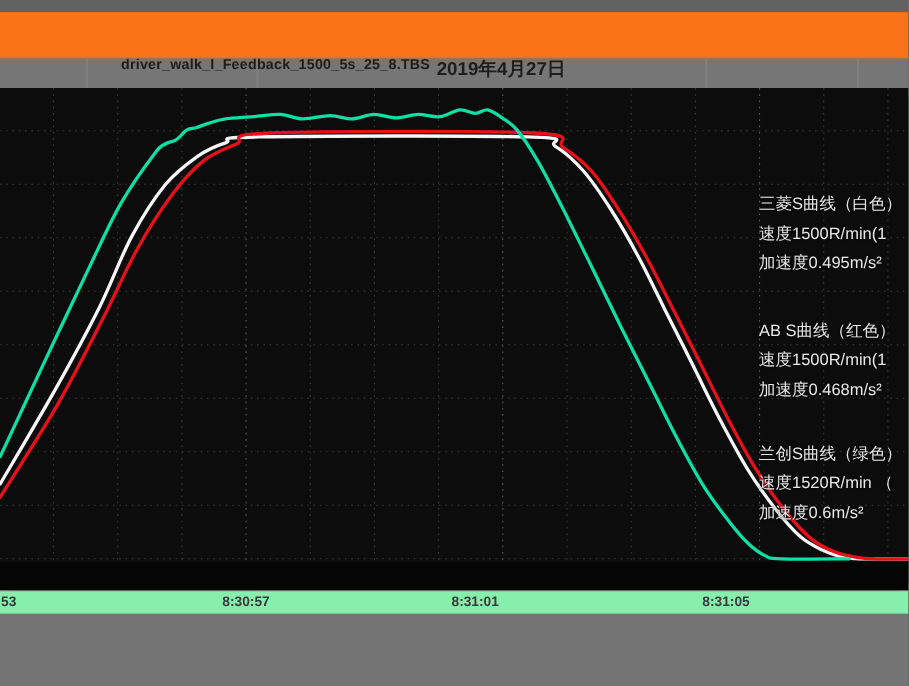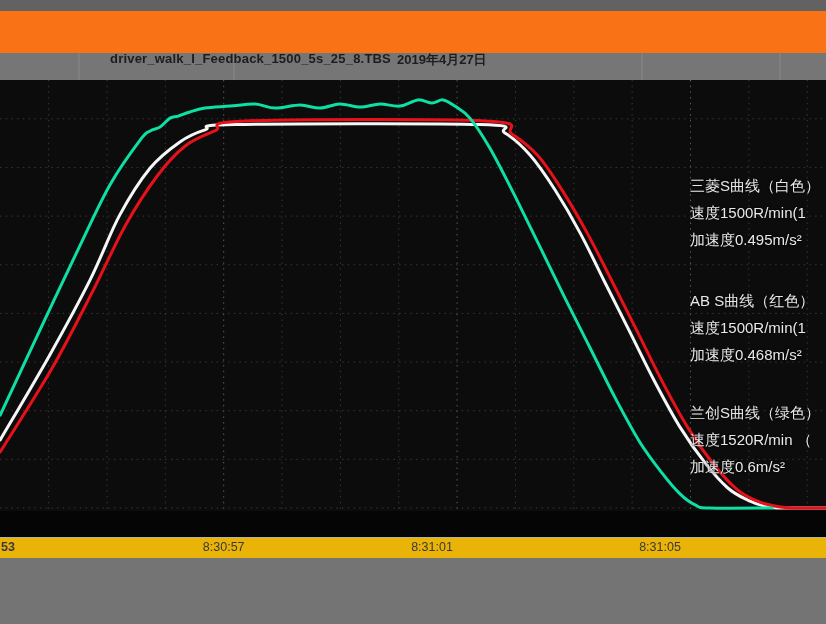--- a/index.html
+++ b/index.html
@@ -6,33 +6,33 @@
   .page{position:relative;width:826px;height:624px;overflow:hidden;
         background:#737373;font-family:"Liberation Sans","DejaVu Sans",sans-serif;
         -webkit-font-smoothing:antialiased;}
   
   .header{position:absolute;left:0;top:0;width:826px;height:80px;background:#f97316;}
   .header-topstrip{position:absolute;left:0;top:0;width:826px;height:11px;background:#626262;}
   .header-lowband{position:absolute;left:0;top:53px;width:826px;height:27px;background:#767676;}
   .header-vline{position:absolute;top:53px;width:2px;height:27px;background:rgba(255,255,255,0.07);}
   .header-title{position:absolute;left:110px;top:51px;font-size:13px;font-weight:700;
         color:#1d1d1d;letter-spacing:0.2px;white-space:nowrap;}
-  .header-date{position:absolute;left:397px;top:51px;font-size:13px;font-weight:700;
+  .header-date{position:absolute;left:397px;top:51px;font-size:17px;font-weight:700;
         color:#1d1d1d;white-space:nowrap;}
   
   .chart-area{position:absolute;left:0;top:80px;width:826px;height:457px;background:#0c0c0c;border-radius:10px;}
   .chart-area svg{position:absolute;left:0;top:0;}
   
   .legend-block{position:absolute;left:690px;width:220px;color:#e8e8e8;font-size:15px;
         line-height:27px;white-space:nowrap;text-shadow:0 0 2px rgba(0,0,0,0.9);}
   .legend-b1{top:92px;} .legend-b2{top:207px;} .legend-b3{top:319px;}
   
-  .axis-strip{position:absolute;left:0;top:537px;width:826px;height:21px;background:#eab308;
+  .axis-strip{position:absolute;left:0;top:537px;width:826px;height:21px;background:#86efac;
         border-top:1px solid #b2b2b2;box-sizing:border-box;}
-  .x-tick{position:absolute;top:2px;font-size:12.5px;font-weight:400;color:#3a3a3a;
+  .x-tick{position:absolute;top:2px;font-size:12.5px;font-weight:700;color:#3a3a3a;
         transform:translateX(-50%);white-space:nowrap;text-align:right;}
   .x-tick-cut{position:absolute;left:1px;top:2px;font-size:12.5px;font-weight:700;color:#3a3a3a;}
   
   .bottom-panel{position:absolute;left:0;top:558px;width:826px;height:66px;background:#747474;}
 </style>
 </head>
 <body>
 
 <div class="page">
 

